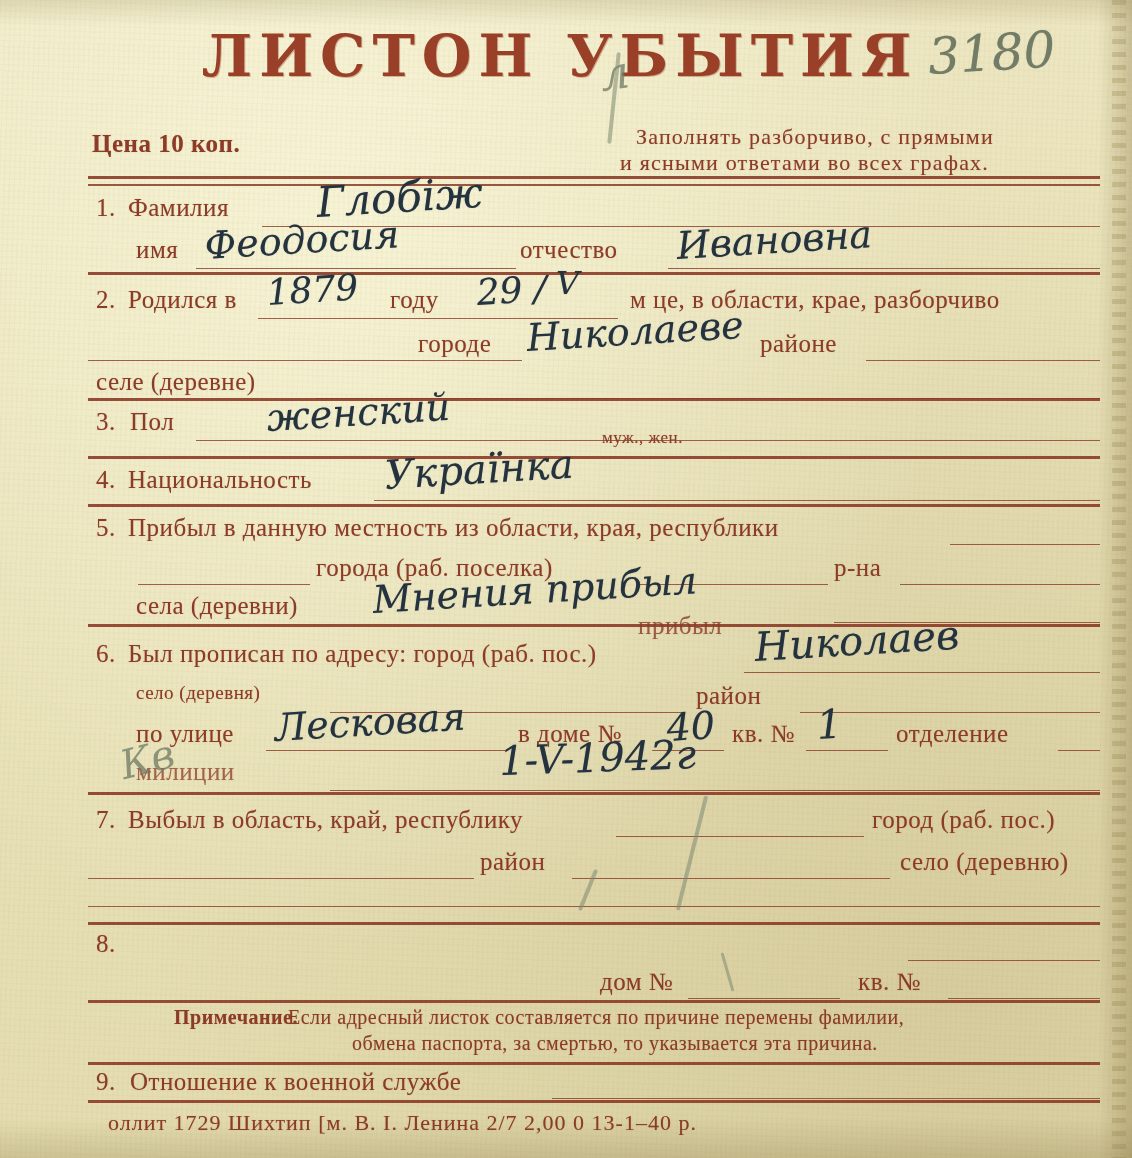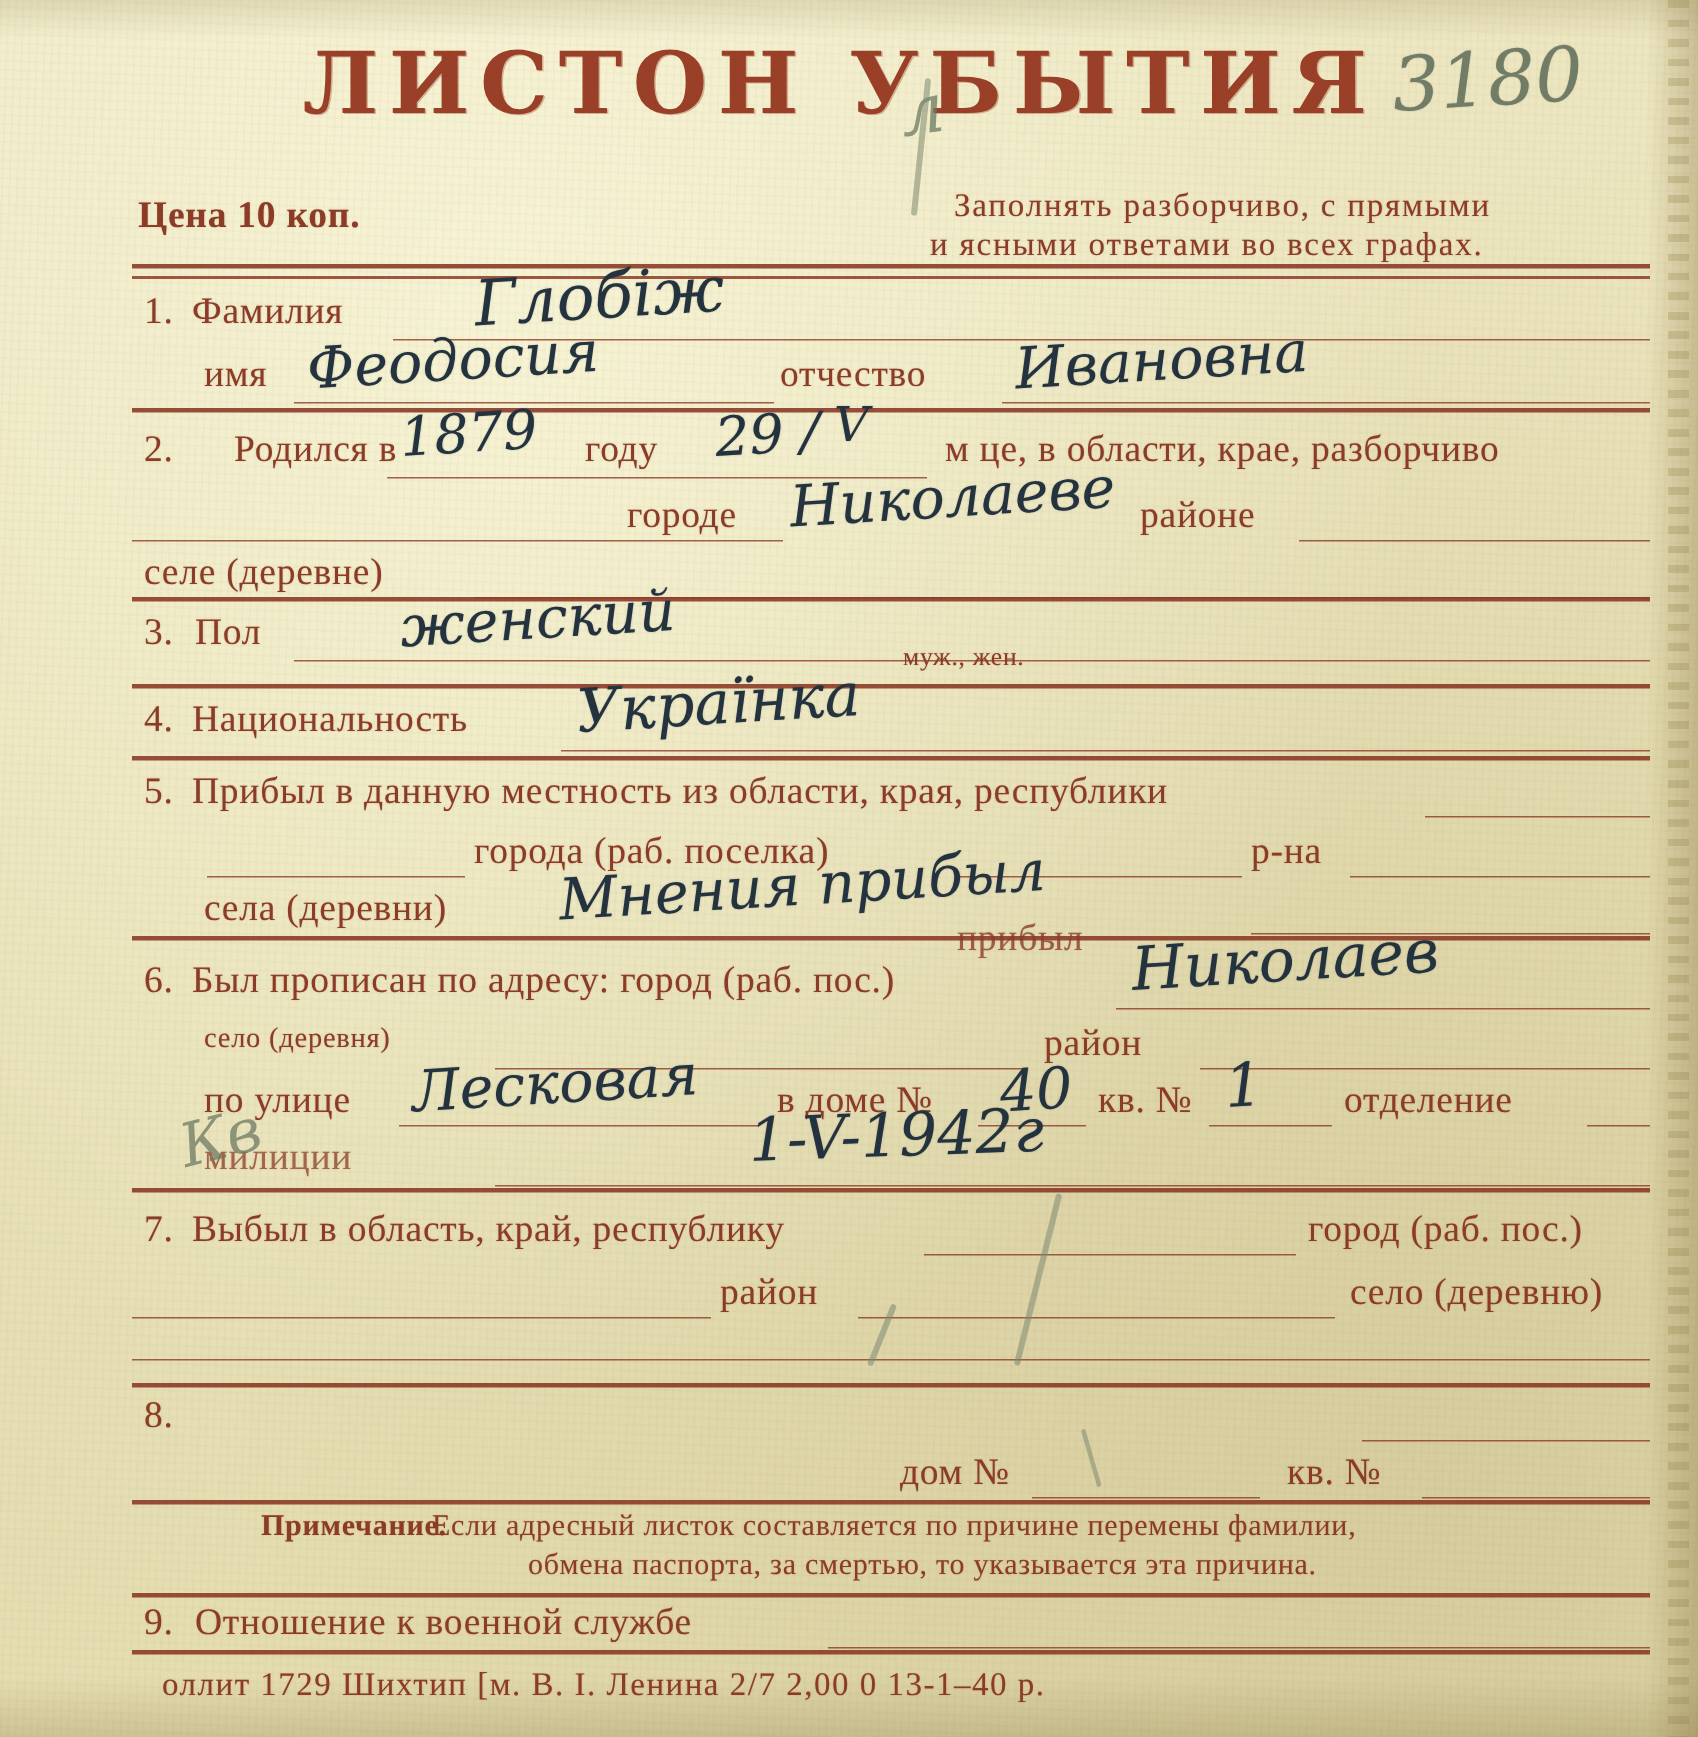--- a/index.html
+++ b/index.html
@@ -153,21 +153,21 @@
   <div class="print" style="left:136px; top:236px; font-size:25px;">имя</div>
   <div class="hand slant" style="left:206px; top:224px; font-size:38px;">Феодосия</div>
   <div class="print" style="left:520px; top:236px; font-size:25px;">отчество</div>
   <div class="hand slant" style="left:678px; top:224px; font-size:38px;">Ивановна</div>
   <div class="rule thin" style="left:196px; top:268px; width:320px;"></div>
   <div class="rule thin" style="left:668px; top:268px; width:432px;"></div>
 
   <div class="rule thick" style="left:88px; top:272px; width:1012px;"></div>
 
   <div class="print" style="left:96px; top:286px; font-size:25px;">2.</div>
-  <div class="print" style="left:128px; top:286px; font-size:25px;margin-left:28px;">Родился в</div>
+  <div class="print" style="left:128px; top:286px; font-size:25px;">Родился в</div>
   <div class="hand slant" style="left:268px; top:272px; font-size:36px;">1879</div>
   <div class="print" style="left:390px; top:286px; font-size:25px;">году</div>
   <div class="hand slant" style="left:478px; top:272px; font-size:36px;">29</div>
   <div class="hand" style="left:534px; top:268px; font-size:36px;">/</div>
   <div class="hand" style="left:556px; top:264px; font-size:32px;">V</div>
   <div class="print" style="left:630px; top:286px; font-size:25px;">м це, в области,  крае, разборчиво</div>
   <div class="rule thin" style="left:258px; top:318px; width:360px;"></div>
 
   <div class="print" style="left:418px; top:330px; font-size:25px;">городе</div>
   <div class="hand slant" style="left:528px; top:316px; font-size:38px;">Николаеве</div>

